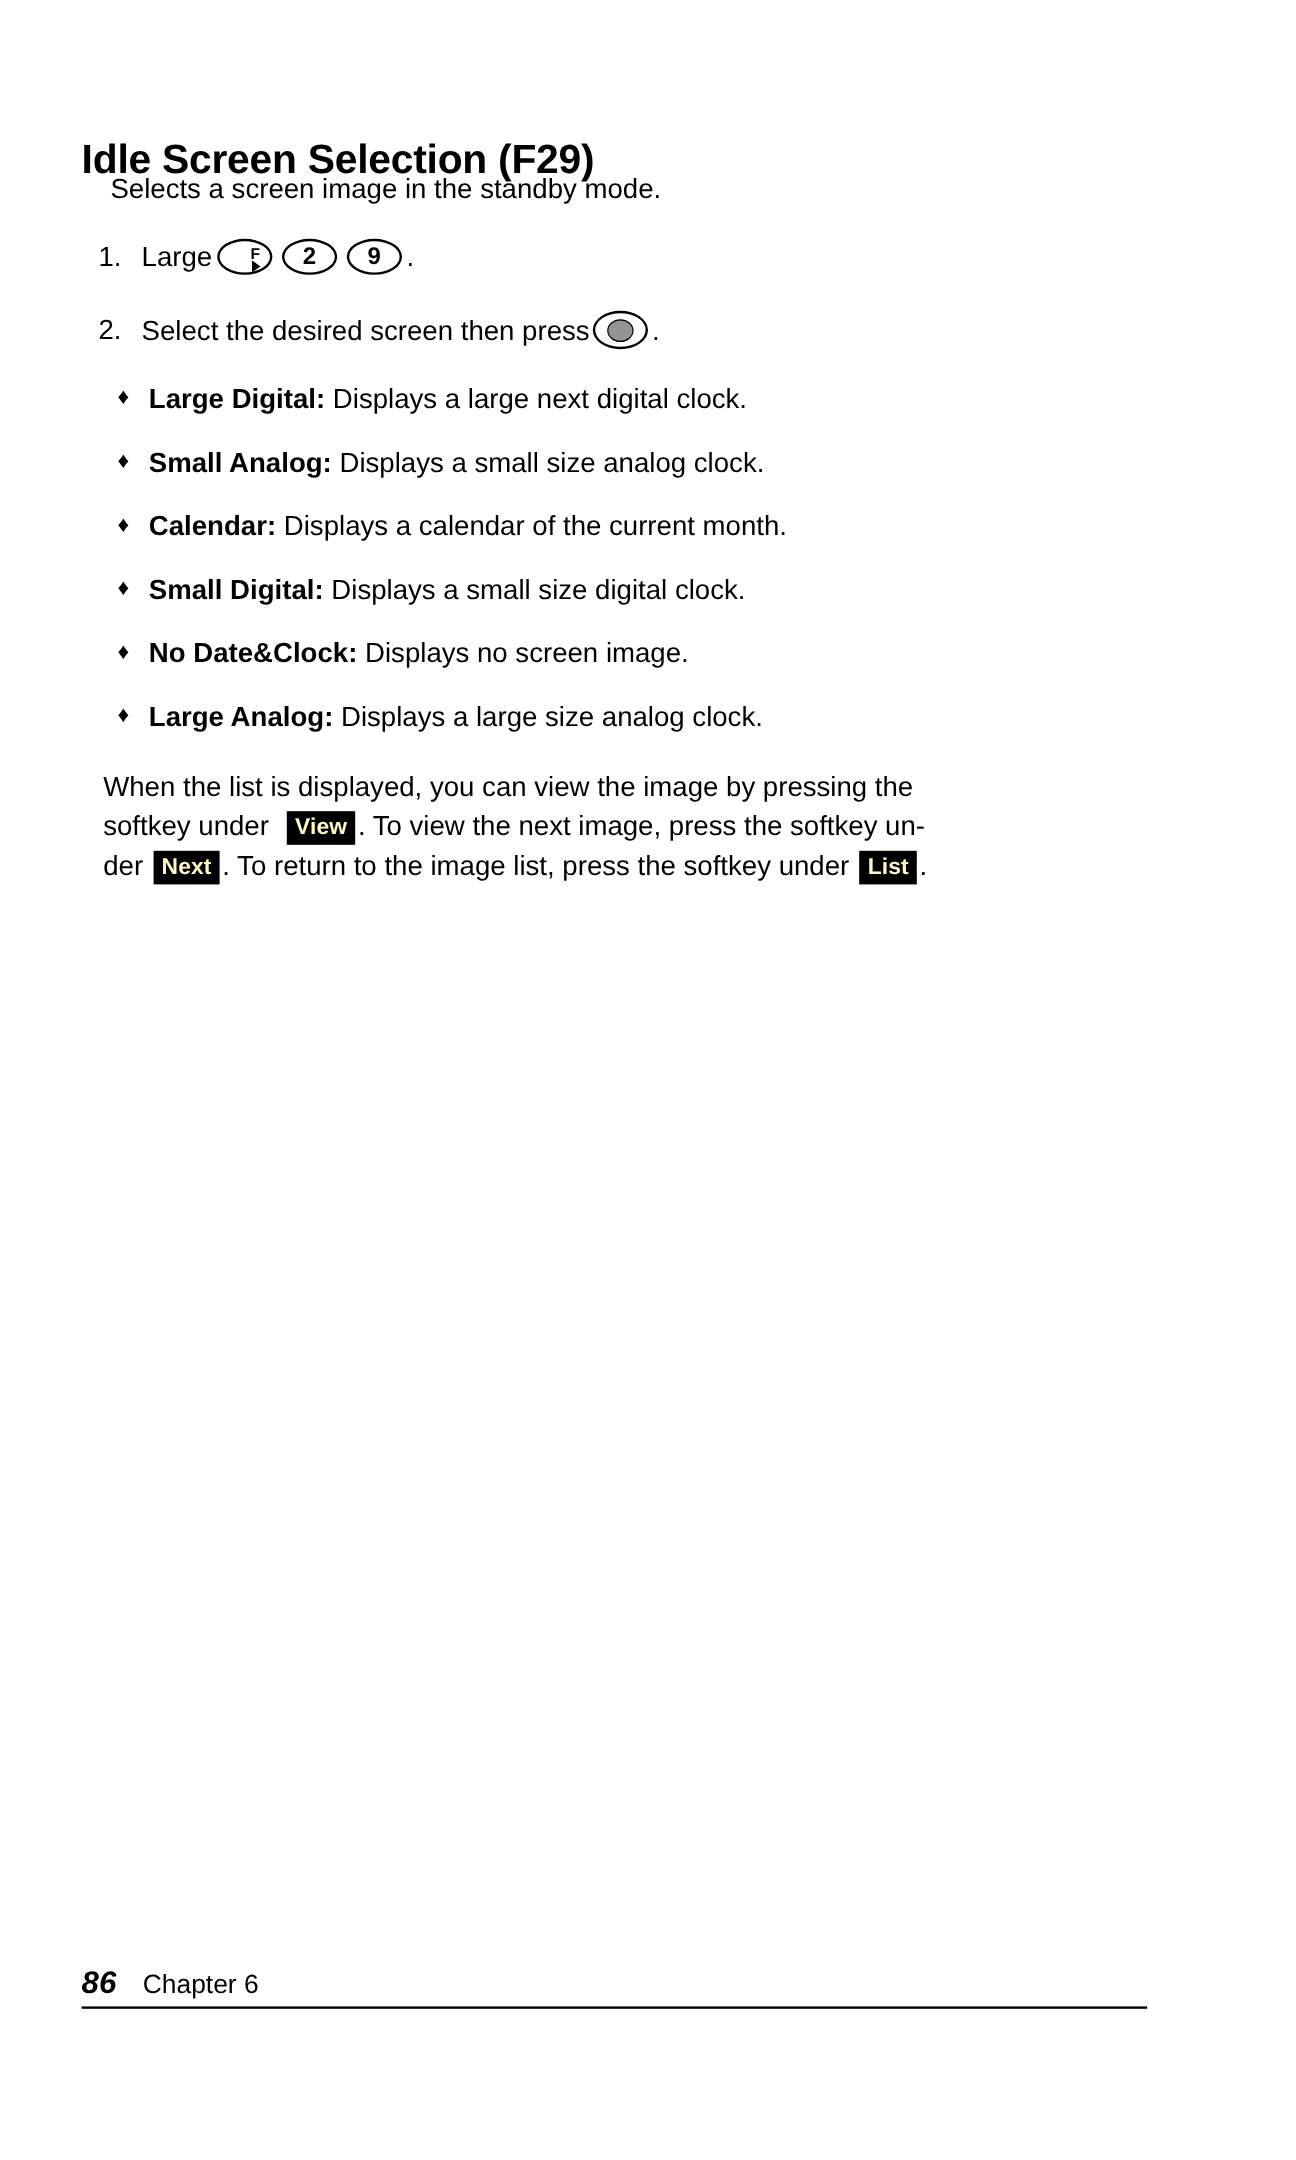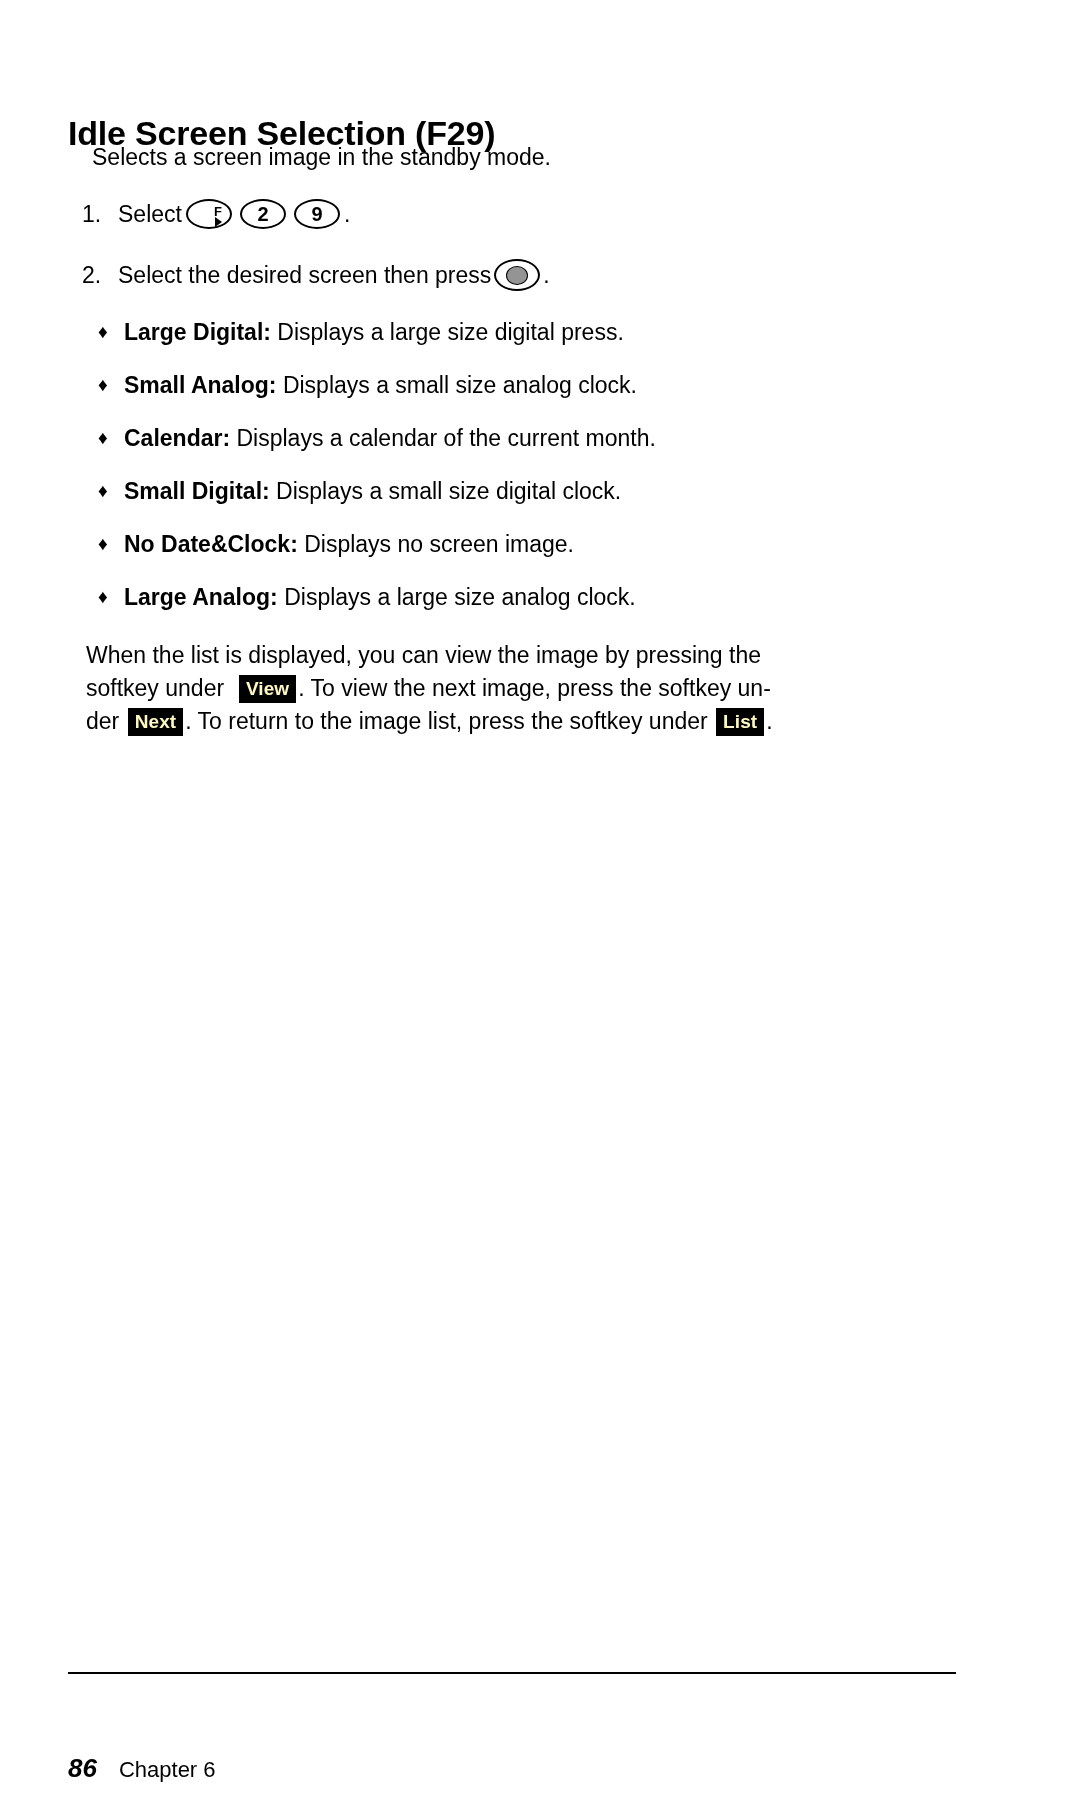--- a/index.html
+++ b/index.html
@@ -192,21 +192,21 @@
     position: absolute;
     left: 68px;
     top: 1672px;
     width: 888px;
     height: 2px;
     background: #000;
   }
   .footer {
     position: absolute;
     left: 68px;
-    top: 1746px;
+    top: 1630px;
     width: 888px;
     font-size: 23px;
     display: flex;
     align-items: baseline;
   }
   .footer .pgnum {
     font-size: 26px;
     font-weight: bold;
     font-style: italic;
     margin-right: 22px;
@@ -221,21 +221,21 @@
   <h1 class="page-title">Idle Screen Selection (F29)</h1>
 
   <div class="content">
 
     <p class="intro-line">Selects a screen image in the standby mode.</p>
 
     <ol class="steps">
 
       <li class="step">
         <span class="step-num">1.</span>
-        <span class="step-text">Select</span>
+        <span class="step-text">Large</span>
         <span class="keycap func">
           <span class="fnc-f">F</span>
           <span class="fnc-tri"></span>
         </span>
         <span class="keycap">2</span>
         <span class="keycap">9</span>
         <span class="step-text">.</span>
       </li>
 
       <li class="step">
@@ -246,21 +246,21 @@
         </span>
         <span class="step-text">.</span>
       </li>
 
     </ol>
 
     <ul class="bullets">
 
       <li class="bullet">
         <span class="dia">♦</span>
-        <span class="btxt"><b>Large Digital:</b><span> Displays a large size digital press.</span></span>
+        <span class="btxt"><b>Large Digital:</b><span> Displays a large next digital clock.</span></span>
       </li>
 
       <li class="bullet">
         <span class="dia">♦</span>
         <span class="btxt"><b>Small Analog:</b><span> Displays a small size analog clock.</span></span>
       </li>
 
       <li class="bullet">
         <span class="dia">♦</span>
         <span class="btxt"><b>Calendar:</b><span> Displays a calendar of the current month.</span></span>

